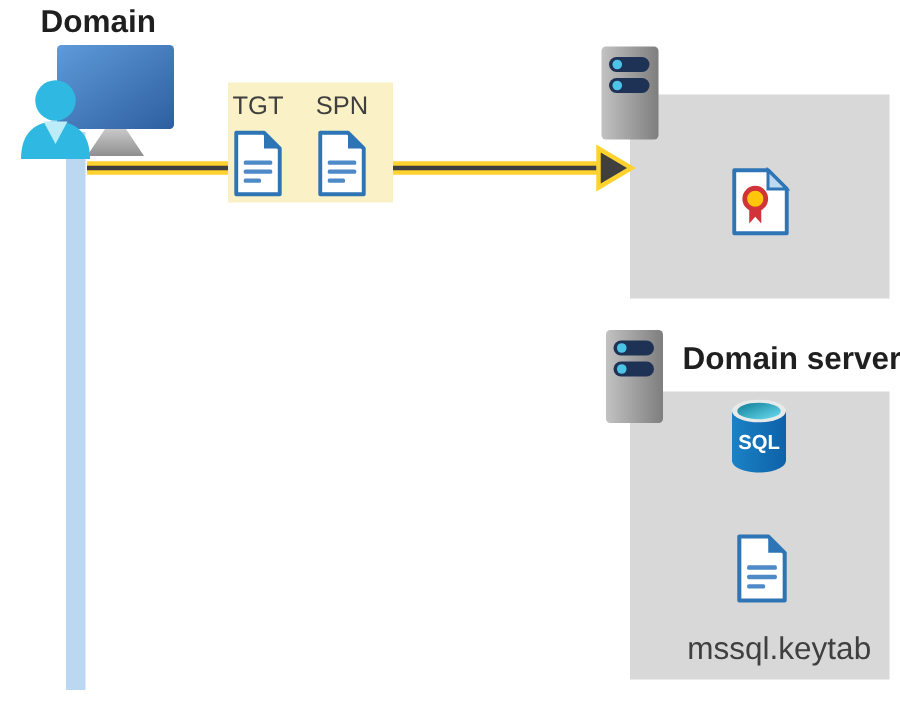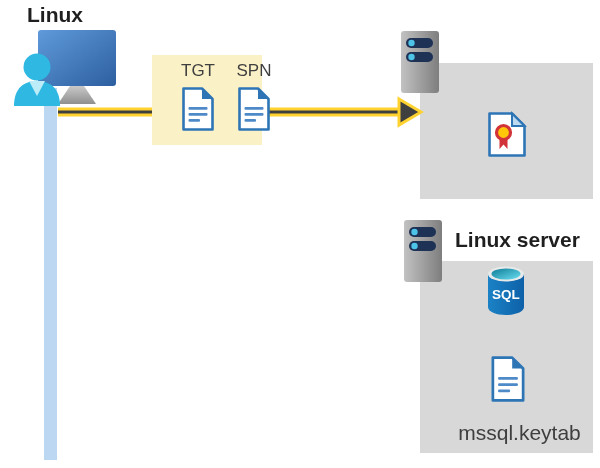--- a/index.html
+++ b/index.html
@@ -15,24 +15,24 @@
   .small-label{font-size:17px;color:var(--label_text,#3f3f3f);line-height:20px;text-align:center;}
   .panel{background:var(--panel_gray,#d8d8d8);}
   #v-line{
     left:44px;top:88px;width:13px;height:372px;
     background:var(--line_blue,#bcd7f2);z-index:1;
   }
   #client-label{left:27px;top:2px;z-index:6;}
   #client-icon{left:12px;top:28px;z-index:3;}
   #auth-arrow{left:58px;top:96px;z-index:4;}
   #ticket-box{
-    left:152px;top:55px;width:110px;height:90px;
+    left:152px;top:55px;width:110px;height:80px;
     background:var(--box_yellow,#faf1c6);z-index:5;
     display:flex;flex-direction:row;align-items:flex-start;
-    justify-content:flex-start;gap:16px;padding-left:26px;box-sizing:border-box;
+    justify-content:flex-start;gap:16px;box-sizing:border-box;
     padding-top:6px;
   }
   .ticket-col{display:flex;flex-direction:column;align-items:center;width:40px;}
   .ticket-col .small-label{width:40px;margin-bottom:5px;}
   #dc-panel{left:420px;top:63px;width:173px;height:136px;z-index:2;}
   #dc-server-icon{left:400px;top:30px;z-index:3;}
   #dc-title{left:453px;top:2px;width:140px;z-index:6;}
   #cert-icon{left:487px;top:111px;z-index:3;}
   #linux-panel{left:420px;top:261px;width:173px;height:192px;z-index:2;}
   #linux-server-icon{left:403px;top:219px;z-index:3;}
@@ -45,21 +45,21 @@
   }
   svg{display:block;}
 </style>
 </head>
 <body>
 
 <div id="canvas">
 
   <div id="v-line" class="abs"></div>
 
-  <div id="client-label" class="abs title">Linux</div>
+  <div id="client-label" class="abs title">Domain</div>
 
   <div id="client-icon" class="abs">
     <svg width="106" height="78" viewBox="0 0 106 78">
       <defs>
         <linearGradient id="gMon" x1="0" y1="0" x2="1" y2="1">
           <stop offset="0" stop-color="#5f9ada"></stop>
             <stop offset="1" stop-color="#2d5f9f"></stop>
         </linearGradient>
         <linearGradient id="gStand" x1="0" y1="0" x2="0" y2="1">
           <stop offset="0" stop-color="#c9c9c9"></stop>
@@ -128,21 +128,21 @@
   <div id="cert-icon" class="abs">
     <svg width="40" height="47" viewBox="0 0 40 47">
       <path d="M2.5 2.5 H25 L37.5 15 V44.5 H2.5 Z" fill="#ffffff" style="stroke:var(--doc_blue,#2e75b6)" stroke-width="2.6" stroke-linejoin="round"></path>
       <path d="M25 2.5 V15 H37.5 Z" style="fill:var(--doc_fold_light,#bdd9f0);stroke:var(--doc_blue,#2e75b6)" stroke-width="2"></path>
       <path d="M12.5 26 L12.5 38 L16.5 33.5 L20.5 38 L20.5 26 Z" style="fill:var(--cert_red,#d13338)"></path>
       <circle cx="16.5" cy="21.5" r="7" style="fill:var(--cert_yellow,#ffc60a);stroke:var(--cert_red,#d13338)" stroke-width="3.2"></circle>
     </svg>
   </div>
 
   <div id="linux-panel" class="abs panel"></div>
-  <div id="linux-title" class="abs title">Linux server</div>
+  <div id="linux-title" class="abs title">Domain server</div>
   <div id="linux-server-icon" class="abs">
     <svg width="40" height="64" viewBox="0 0 40 64">
       <defs>
         <linearGradient id="gSrv2" x1="0" y1="0" x2="1" y2="0">
           <stop offset="0" stop-color="#c2c2c2"></stop>
             <stop offset="1" stop-color="#7e7e7e"></stop>
         </linearGradient>
       </defs>
       <rect x="1" y="1" width="38" height="62" rx="3" fill="url(#gSrv2)"></rect>
       <rect x="6" y="8" width="27" height="10" rx="5" style="fill:var(--server_bar_navy,#1e3256)"></rect>

